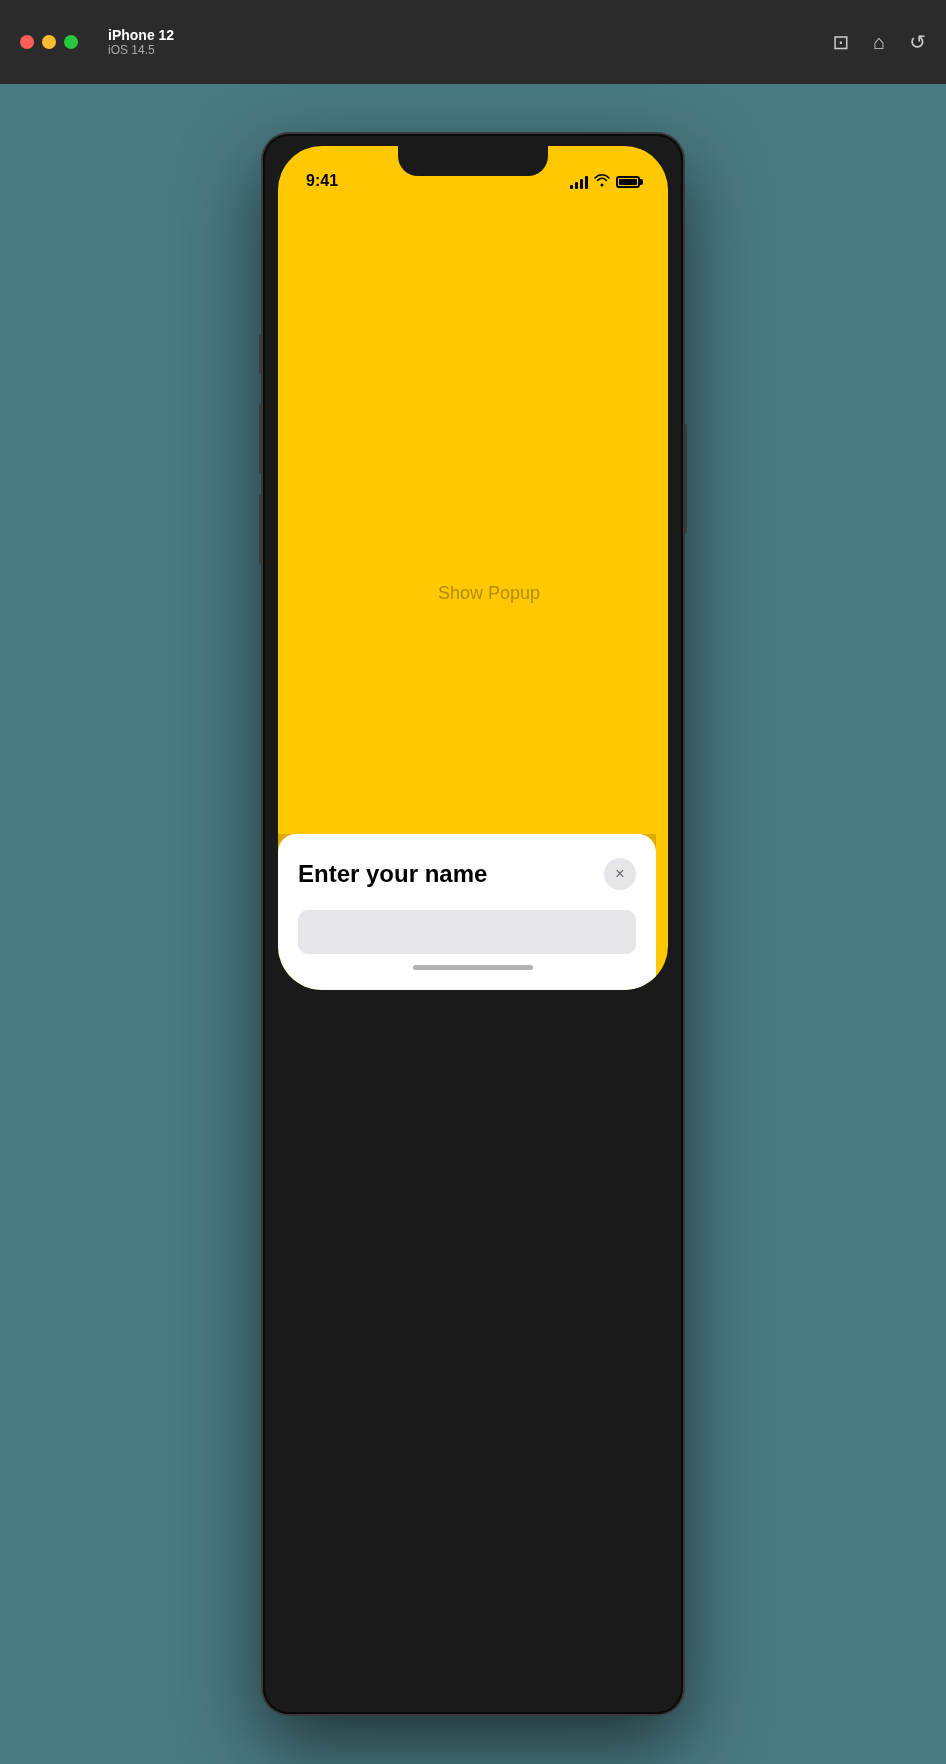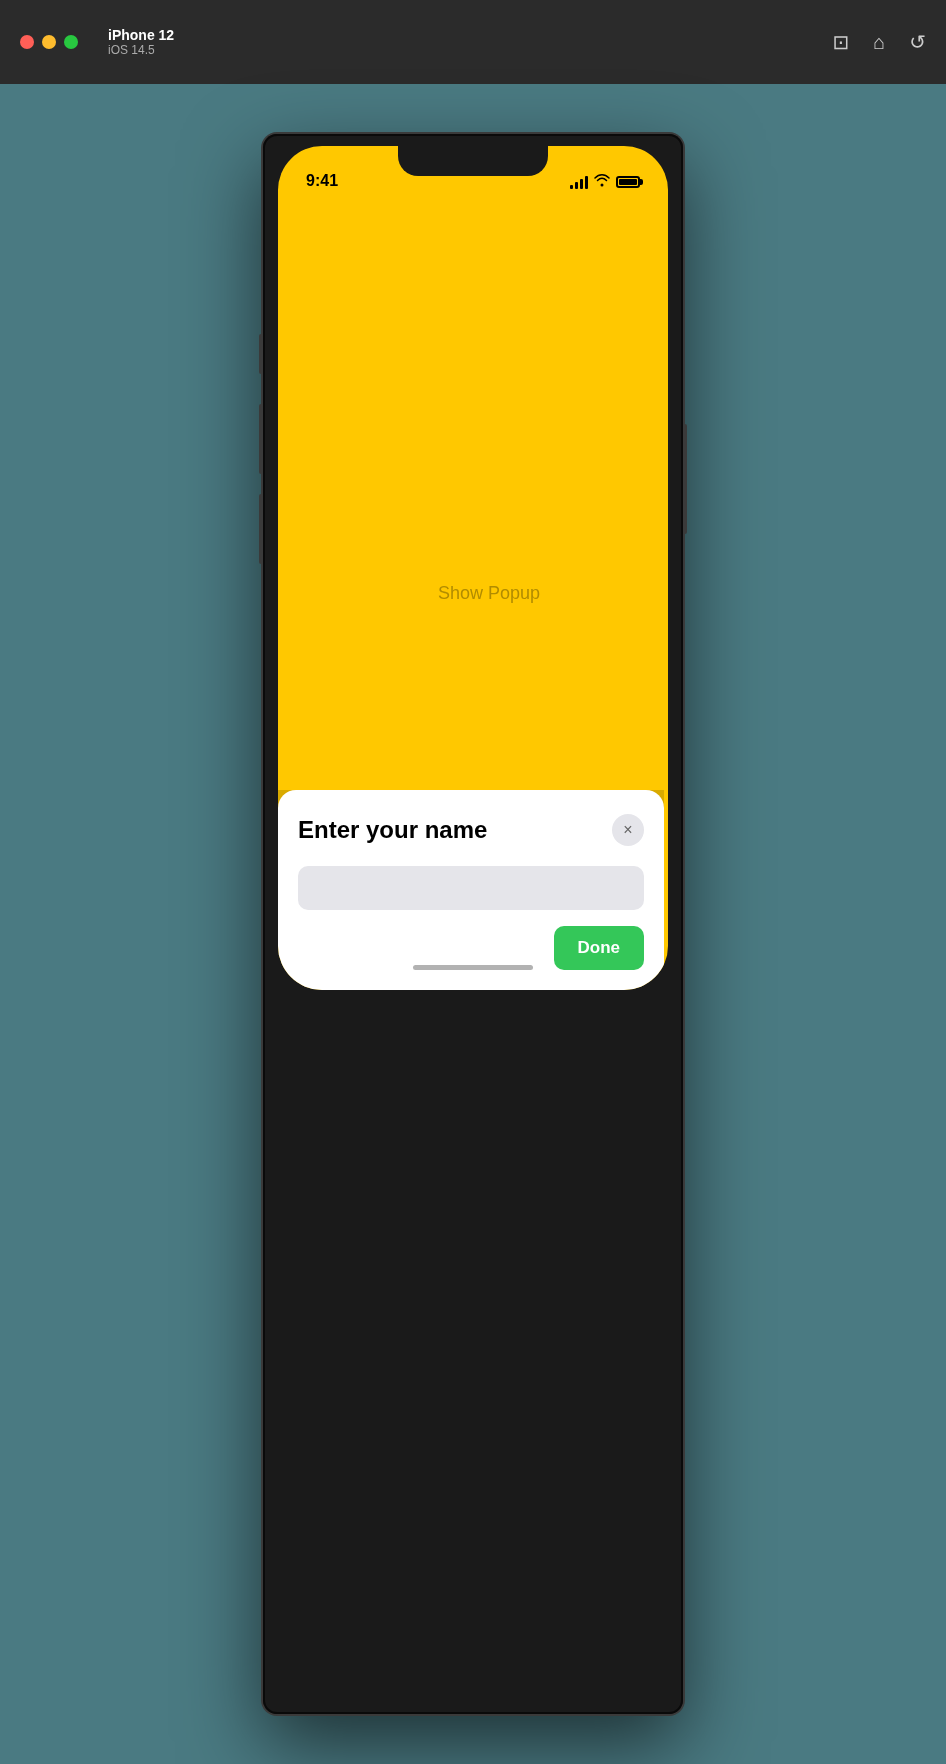--- a/index.html
+++ b/index.html
@@ -80,21 +80,21 @@
       display: flex;
       align-items: center;
       justify-content: center;
       padding: 30px 0;
     }
 
     .phone-frame {
       width: 420px;
       height: 1580px;
       background: #1a1a1a;
-      border-radius: 14px;
+      border-radius: 26px;
       position: relative;
       box-shadow:
         0 0 0 2px #3a3a3a,
         0 30px 80px rgba(0,0,0,0.6),
         inset 0 0 0 2px #0a0a0a;
       display: flex;
       flex-direction: column;
       align-items: center;
     }
 
@@ -254,21 +254,21 @@
       background: none;
       border: none;
       cursor: pointer;
     }
 
     
     .modal-overlay {
       position: absolute;
       bottom: 0;
       left: 0;
-      right: 4px;
+      right: 12px;
       background: rgba(0,0,0,0.15);
       display: flex;
       align-items: flex-end;
       justify-content: center;
     }
 
     .modal-sheet {
       width: 100%;
       background: #ffffff;
       border-radius: 18px 18px 0 0;
@@ -404,23 +404,20 @@
       <div class="app-content">
         <button class="show-popup-btn">Show Popup</button>
 
         <div class="modal-overlay">
           <div class="modal-sheet">
             <div class="modal-header">
               <span class="modal-title">Enter your name</span>
               <button class="modal-close-btn">×</button>
             </div>
             <input class="modal-input" type="text" placeholder="" style="">
-            <div class="modal-footer">
-              <button class="done-btn">Done</button>
-            </div>
           </div>
         </div>
       </div>
 
       <div class="home-indicator"></div>
 
     </div>
   </div>
 </div>
 

